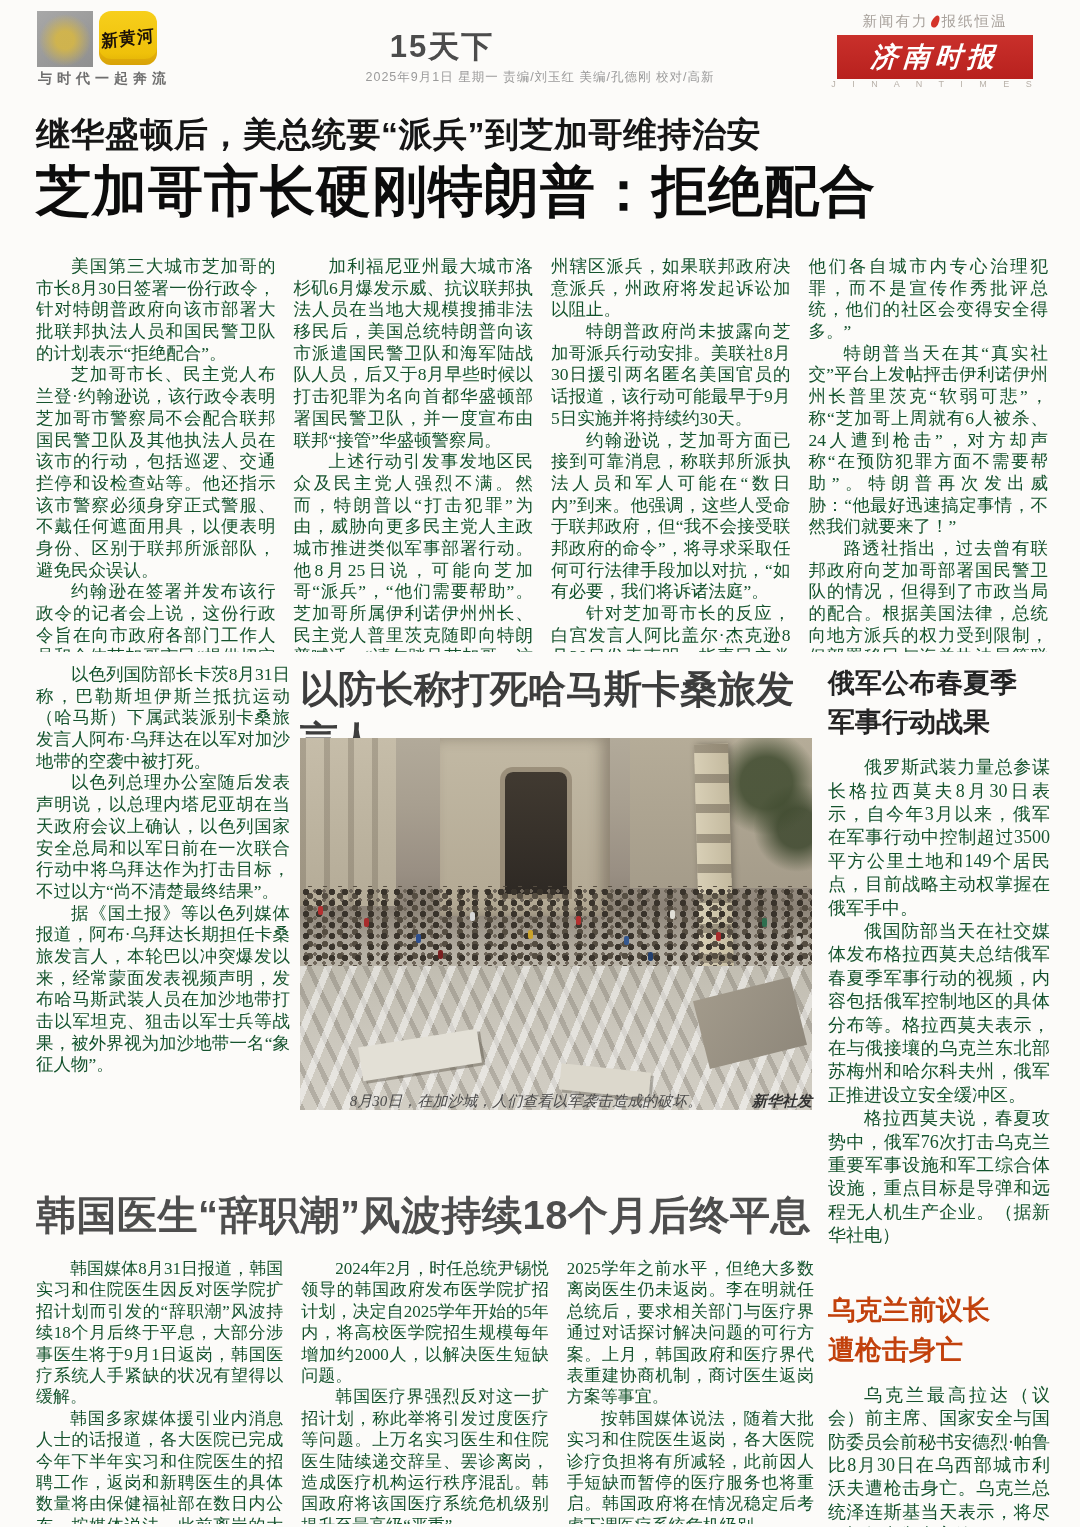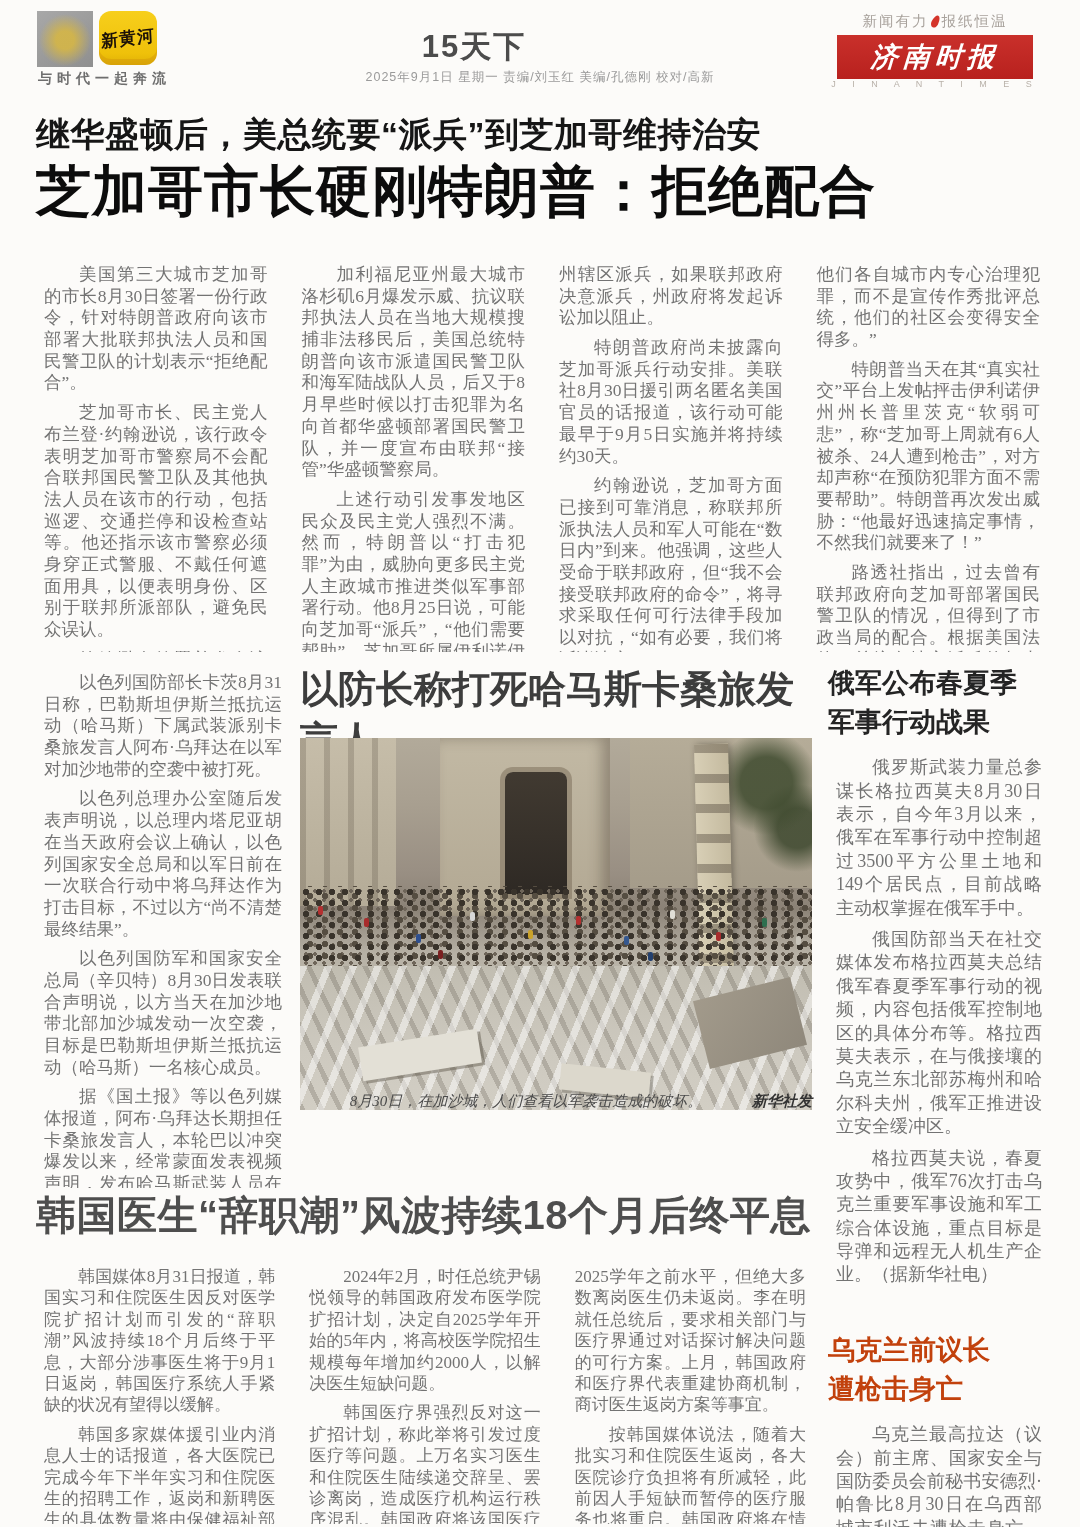--- a/index.html
+++ b/index.html
@@ -15,42 +15,42 @@
                  linear-gradient(145deg,#a8a8a8,#8f8f8f);}
   .appicon{left:99px;top:11px;width:58px;height:54px;border-radius:12px;
       background:linear-gradient(180deg,#f7cf1c 0%,#efc10a 78%,#e0b106 100%);
       display:flex;align-items:center;justify-content:center;
       box-shadow:inset 0 -6px 0 rgba(190,120,10,.25);}
   .appicon span{font-weight:900;font-size:17px;color:#1c1208;transform:rotate(-7deg) skewX(-4deg);
       font-family:"Liberation Serif",serif;letter-spacing:1px;}
   .tagline{left:38px;top:70px;font-size:14px;font-weight:700;color:#6e6e6e;
       letter-spacing:5px;font-family:"Liberation Sans",sans-serif;}
   .pageLabel{left:0;top:26px;width:884px;text-align:center;font-size:31px;font-weight:800;
-      color:#4c4c4c;letter-spacing:2px;font-family:"Liberation Sans",sans-serif;padding-left:32px;}
+      color:#4c4c4c;letter-spacing:2px;font-family:"Liberation Sans",sans-serif;}
   .dateLine{left:0;top:69px;width:1080px;text-align:center;font-size:12.5px;color:#9a9a9a;
       font-family:"Liberation Sans",sans-serif;letter-spacing:1px;}
   .hdrRight{right:30px;top:12px;width:230px;text-align:center;}
   .slogan{font-size:14.5px;color:#a8a29c;letter-spacing:2px;font-family:"Liberation Sans",sans-serif;}
   .pepper{display:inline-block;width:7px;height:13px;background:#d4342a;
       border-radius:50% 50% 50% 50%/62% 62% 38% 38%;transform:rotate(26deg);margin:0 3px -2px 3px;}
   .banner{margin:4px auto 0 auto;width:196px;height:44px;background:linear-gradient(180deg,#c9302b,#b8211e);
       display:flex;align-items:center;justify-content:center;}
   .banner span{color:#fff;font-size:27px;font-weight:900;letter-spacing:5px;
       font-family:"Liberation Serif",serif;font-style:italic;transform:skewX(-3deg);}
   .brandEn{margin-top:0;font-size:9px;color:#b8b1a9;letter-spacing:7px;
       font-family:"Liberation Sans",sans-serif;}
   
   .kicker{left:36px;top:112px;font-size:34px;font-weight:800;color:#161616;
       font-family:"Liberation Sans",sans-serif;letter-spacing:0.5px;}
   .mainHead{left:36px;top:155px;font-size:55px;font-weight:900;color:#0c0c0c;
       font-family:"Liberation Sans",sans-serif;letter-spacing:1px;}
   
   .cols{display:flex;gap:18px;}
   .col{flex:1;min-width:0;}
-  .para{margin:8px;text-indent:2em;text-align:justify;font-size:17.5px;line-height:1.24;color:#737373;}
+  .para{margin:0;text-indent:2em;text-align:justify;font-size:17.5px;line-height:1.24;color:#14532d;}
   .noindent{text-indent:0;}
   .topCols{left:36px;top:256px;width:1012px;height:396px;overflow:hidden;}
   
   .israelCol{left:36px;top:664px;width:254px;height:524px;overflow:hidden;}
   .midHead{left:300px;top:664px;width:512px;font-size:38px;font-weight:800;color:#3d3d3d;
       font-family:"Liberation Sans",sans-serif;letter-spacing:0px;}
   .sideCol{left:828px;top:664px;width:222px;}
   .secHead{font-size:27px;font-weight:800;color:#242424;line-height:1.45;
       font-family:"Liberation Sans",sans-serif;white-space:pre-line;margin:0 0 14px 0;}
   .ukHead{margin-top:44px;color:#c2410c;}
@@ -144,21 +144,20 @@
   <div class="col">
       <p class="para noindent">他们各自城市内专心治理犯罪，而不是宣传作秀批评总统，他们的社区会变得安全得多。”</p>
       <p class="para">特朗普当天在其“真实社交”平台上发帖抨击伊利诺伊州州长普里茨克“软弱可悲”，称“芝加哥上周就有6人被杀、24人遭到枪击”，对方却声称“在预防犯罪方面不需要帮助”。特朗普再次发出威胁：“他最好迅速搞定事情，不然我们就要来了！”</p>
       <p class="para">路透社指出，过去曾有联邦政府向芝加哥部署国民警卫队的情况，但得到了市政当局的配合。根据美国法律，总统向地方派兵的权力受到限制，但部署移民与海关执法局等联邦执法人员则不受限制。</p>
     </div>
 </div>
 
 <div class="abs israelCol">
     <p class="para">以色列国防部长卡茨8月31日称，巴勒斯坦伊斯兰抵抗运动（哈马斯）下属武装派别卡桑旅发言人阿布·乌拜达在以军对加沙地带的空袭中被打死。</p>
     <p class="para">以色列总理办公室随后发表声明说，以总理内塔尼亚胡在当天政府会议上确认，以色列国家安全总局和以军日前在一次联合行动中将乌拜达作为打击目标，不过以方“尚不清楚最终结果”。</p>
-    <p class="para">以色列国防军和国家安全总局（辛贝特）8月30日发表联合声明说，以方当天在加沙地带北部加沙城发动一次空袭，目标是巴勒斯坦伊斯兰抵抗运动（哈马斯）一名核心成员。</p>
     <p class="para">据《国土报》等以色列媒体报道，阿布·乌拜达长期担任卡桑旅发言人，本轮巴以冲突爆发以来，经常蒙面发表视频声明，发布哈马斯武装人员在加沙地带打击以军坦克、狙击以军士兵等战果，被外界视为加沙地带一名“象征人物”。</p>
   </div>
 
 <div class="abs midHead">以防长称打死哈马斯卡桑旅发言人</div>
 
 <div class="abs photo">
   <div class="abs b1"></div>
   <div class="abs b2"></div>
   <div class="abs door"></div>
   <div class="abs b3"></div>

